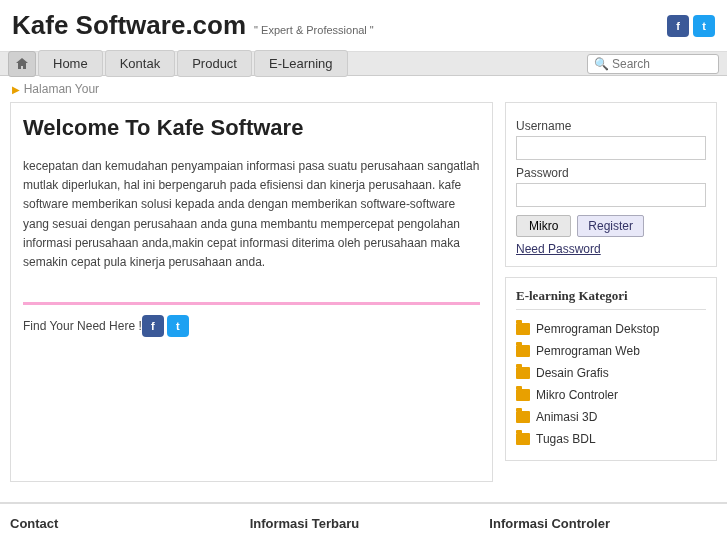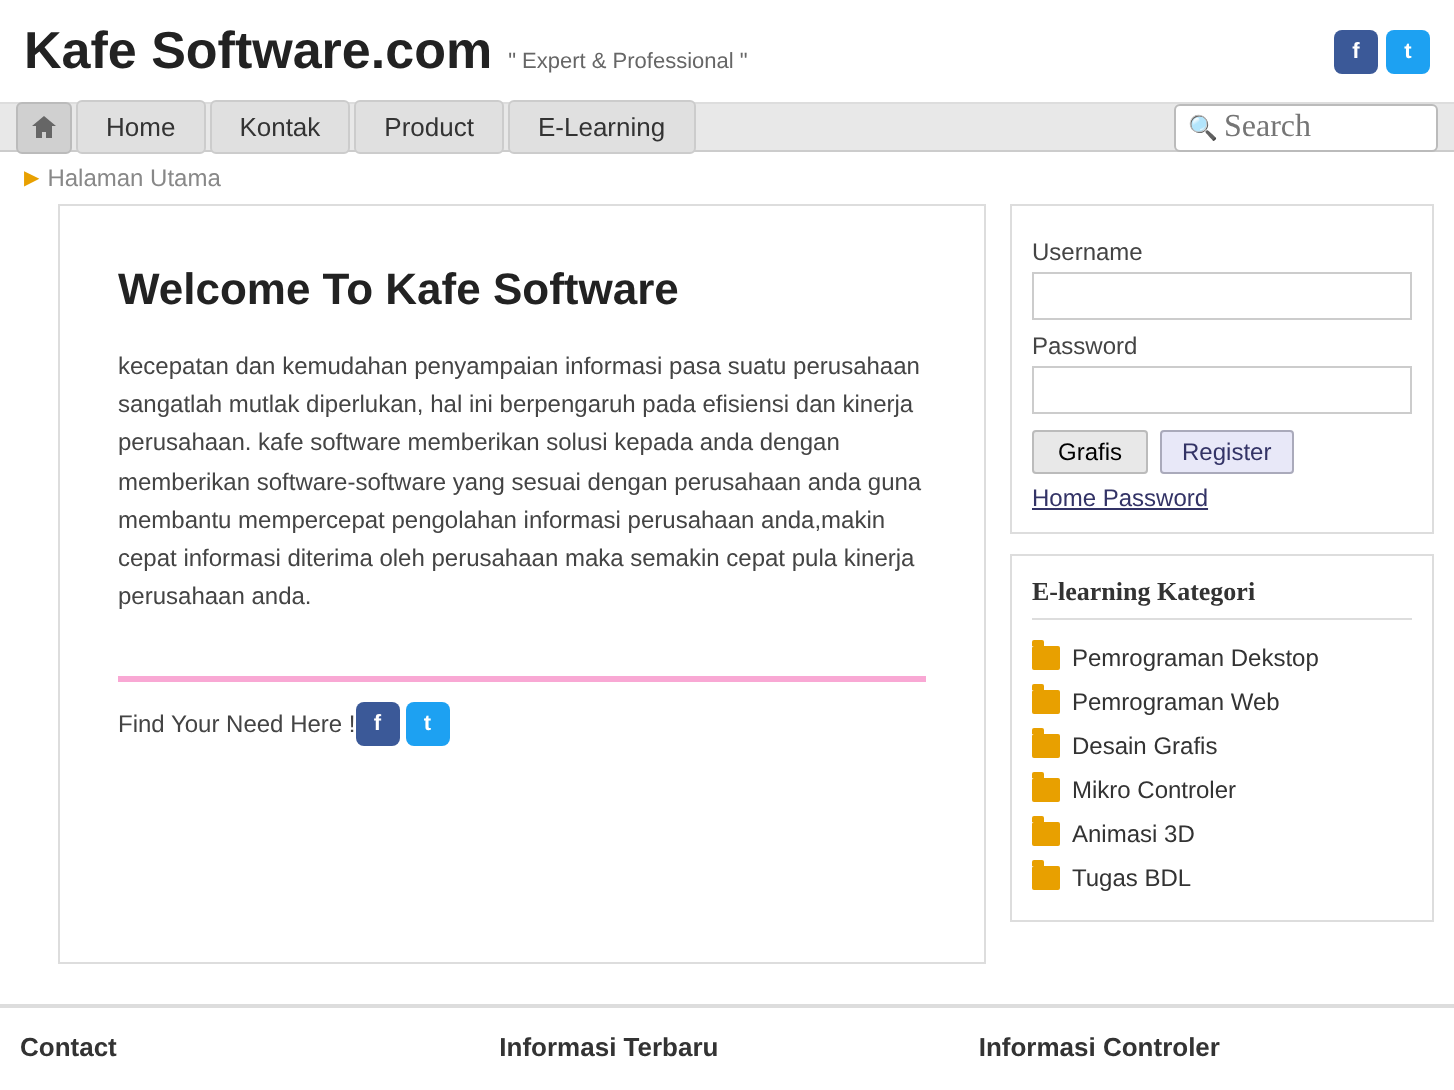--- a/index.html
+++ b/index.html
@@ -12,32 +12,32 @@
     #header-icons { display: flex; gap: 4px; }
     .social-icon { width: 22px; height: 22px; border-radius: 4px; display: flex; align-items: center; justify-content: center; font-size: 11px; font-weight: bold; color: #fff; cursor: pointer; }
     .fb-icon { background: #3b5998; }
     .tw-icon { background: #1da1f2; }
 
     
     #navbar { display: flex; align-items: center; background: #e8e8e8; border-bottom: 1px solid #ccc; padding: 0 8px; height: 24px; gap: 2px; }
     .nav-home-btn { background: #d0d0d0; border: 1px solid #bbb; border-radius: 3px; width: 28px; height: 26px; display: flex; align-items: center; justify-content: center; cursor: pointer; }
     .nav-item { padding: 5px 14px; background: #e0e0e0; border: 1px solid #ccc; border-radius: 3px; cursor: pointer; font-size: 13px; color: #333; }
     #search-box { margin-left: auto; display: flex; align-items: center; border: 1px solid #bbb; background: #fff; border-radius: 3px; padding: 2px 6px; }
-    #search-box input { border: none; outline: none; font-size: 16px; width: 100px; background: transparent; color: #888; font-family: Liberation Serif, serif; }
+    #search-box input { border: none; outline: none; font-size: 12px; width: 100px; background: transparent; color: #888; }
     #search-icon-svg { color: #888; font-size: 12px; margin-right: 3px; }
 
     
     #breadcrumb { padding: 6px 12px; font-size: 12px; color: #888; display: flex; align-items: center; gap: 4px; }
     #breadcrumb-icon { color: #e8a000; font-size: 10px; }
 
     
     #main-layout { display: flex; padding: 0 10px 10px 10px; gap: 12px; }
 
     
-    #content { flex: 1; border: 1px solid #ddd; padding: 29px; min-height: 380px; margin-left: 19px; }
+    #content { flex: 1; border: 1px solid #ddd; padding: 12px; min-height: 380px; }
     #welcome-title { font-size: 22px; font-weight: bold; margin-bottom: 16px; color: #222; }
     #welcome-text { font-size: 12px; line-height: 1.6; color: #444; margin-bottom: 20px; }
     #find-need { font-size: 12px; color: #444; margin-top: 30px; padding-top: 10px; border-top: 3px solid #f9a8d4; display: flex; align-items: center; }
     #content-social { display: flex; gap: 3px; }
 
     
     #sidebar { width: 212px; }
     #login-box { border: 1px solid #ddd; padding: 10px; margin-bottom: 10px; }
     .login-label { font-size: 12px; color: #444; margin-bottom: 3px; margin-top: 6px; }
     .login-input { width: 100%; border: 1px solid #ccc; padding: 4px 5px; font-size: 12px; outline: none; }
@@ -83,21 +83,21 @@
   <div class="nav-item">Product</div>
   <div class="nav-item">E-Learning</div>
   <div id="search-box">
     <span id="search-icon-svg">🔍</span>
     <input type="text" placeholder="Search" style="">
   </div>
 </div>
 
 <div id="breadcrumb">
   <span id="breadcrumb-icon">▶</span>
-  <span>Halaman Utama</span>
+  <span>Halaman Your</span>
 </div>
 
 <div id="main-layout">
 
   <div id="content">
     <h2 id="welcome-title">Welcome To Kafe Software</h2>
     <p id="welcome-text">kecepatan dan kemudahan penyampaian informasi pasa suatu perusahaan sangatlah mutlak diperlukan, hal ini berpengaruh pada efisiensi dan kinerja perusahaan. kafe software memberikan solusi kepada anda dengan memberikan software-software yang sesuai dengan perusahaan anda guna membantu mempercepat pengolahan informasi perusahaan anda,makin cepat informasi diterima oleh perusahaan maka semakin cepat pula kinerja perusahaan anda.</p>
     <div id="find-need">
       <span>Find Your Need Here !</span>
       <div id="content-social">
@@ -108,24 +108,24 @@
   </div>
 
   <div id="sidebar">
 
     <div id="login-box">
       <div class="login-label">Username</div>
       <input class="login-input" type="text" style="">
       <div class="login-label">Password</div>
       <input class="login-input" type="password" style="">
       <div id="login-actions">
-        <button id="login-btn">Grafis</button>
+        <button id="login-btn">Mikro</button>
         <button id="register-btn">Register</button>
       </div>
-      <div id="forgot-password">Home Password</div>
+      <div id="forgot-password">Need Password</div>
     </div>
 
     <div id="elearning-box">
       <div id="elearning-title">E-learning Kategori</div>
       <div id="elearning-items">
           <div class="elearning-item">
             <span class="folder-icon"></span>
             <span>Pemrograman Dekstop</span>
           </div>
           <div class="elearning-item">

